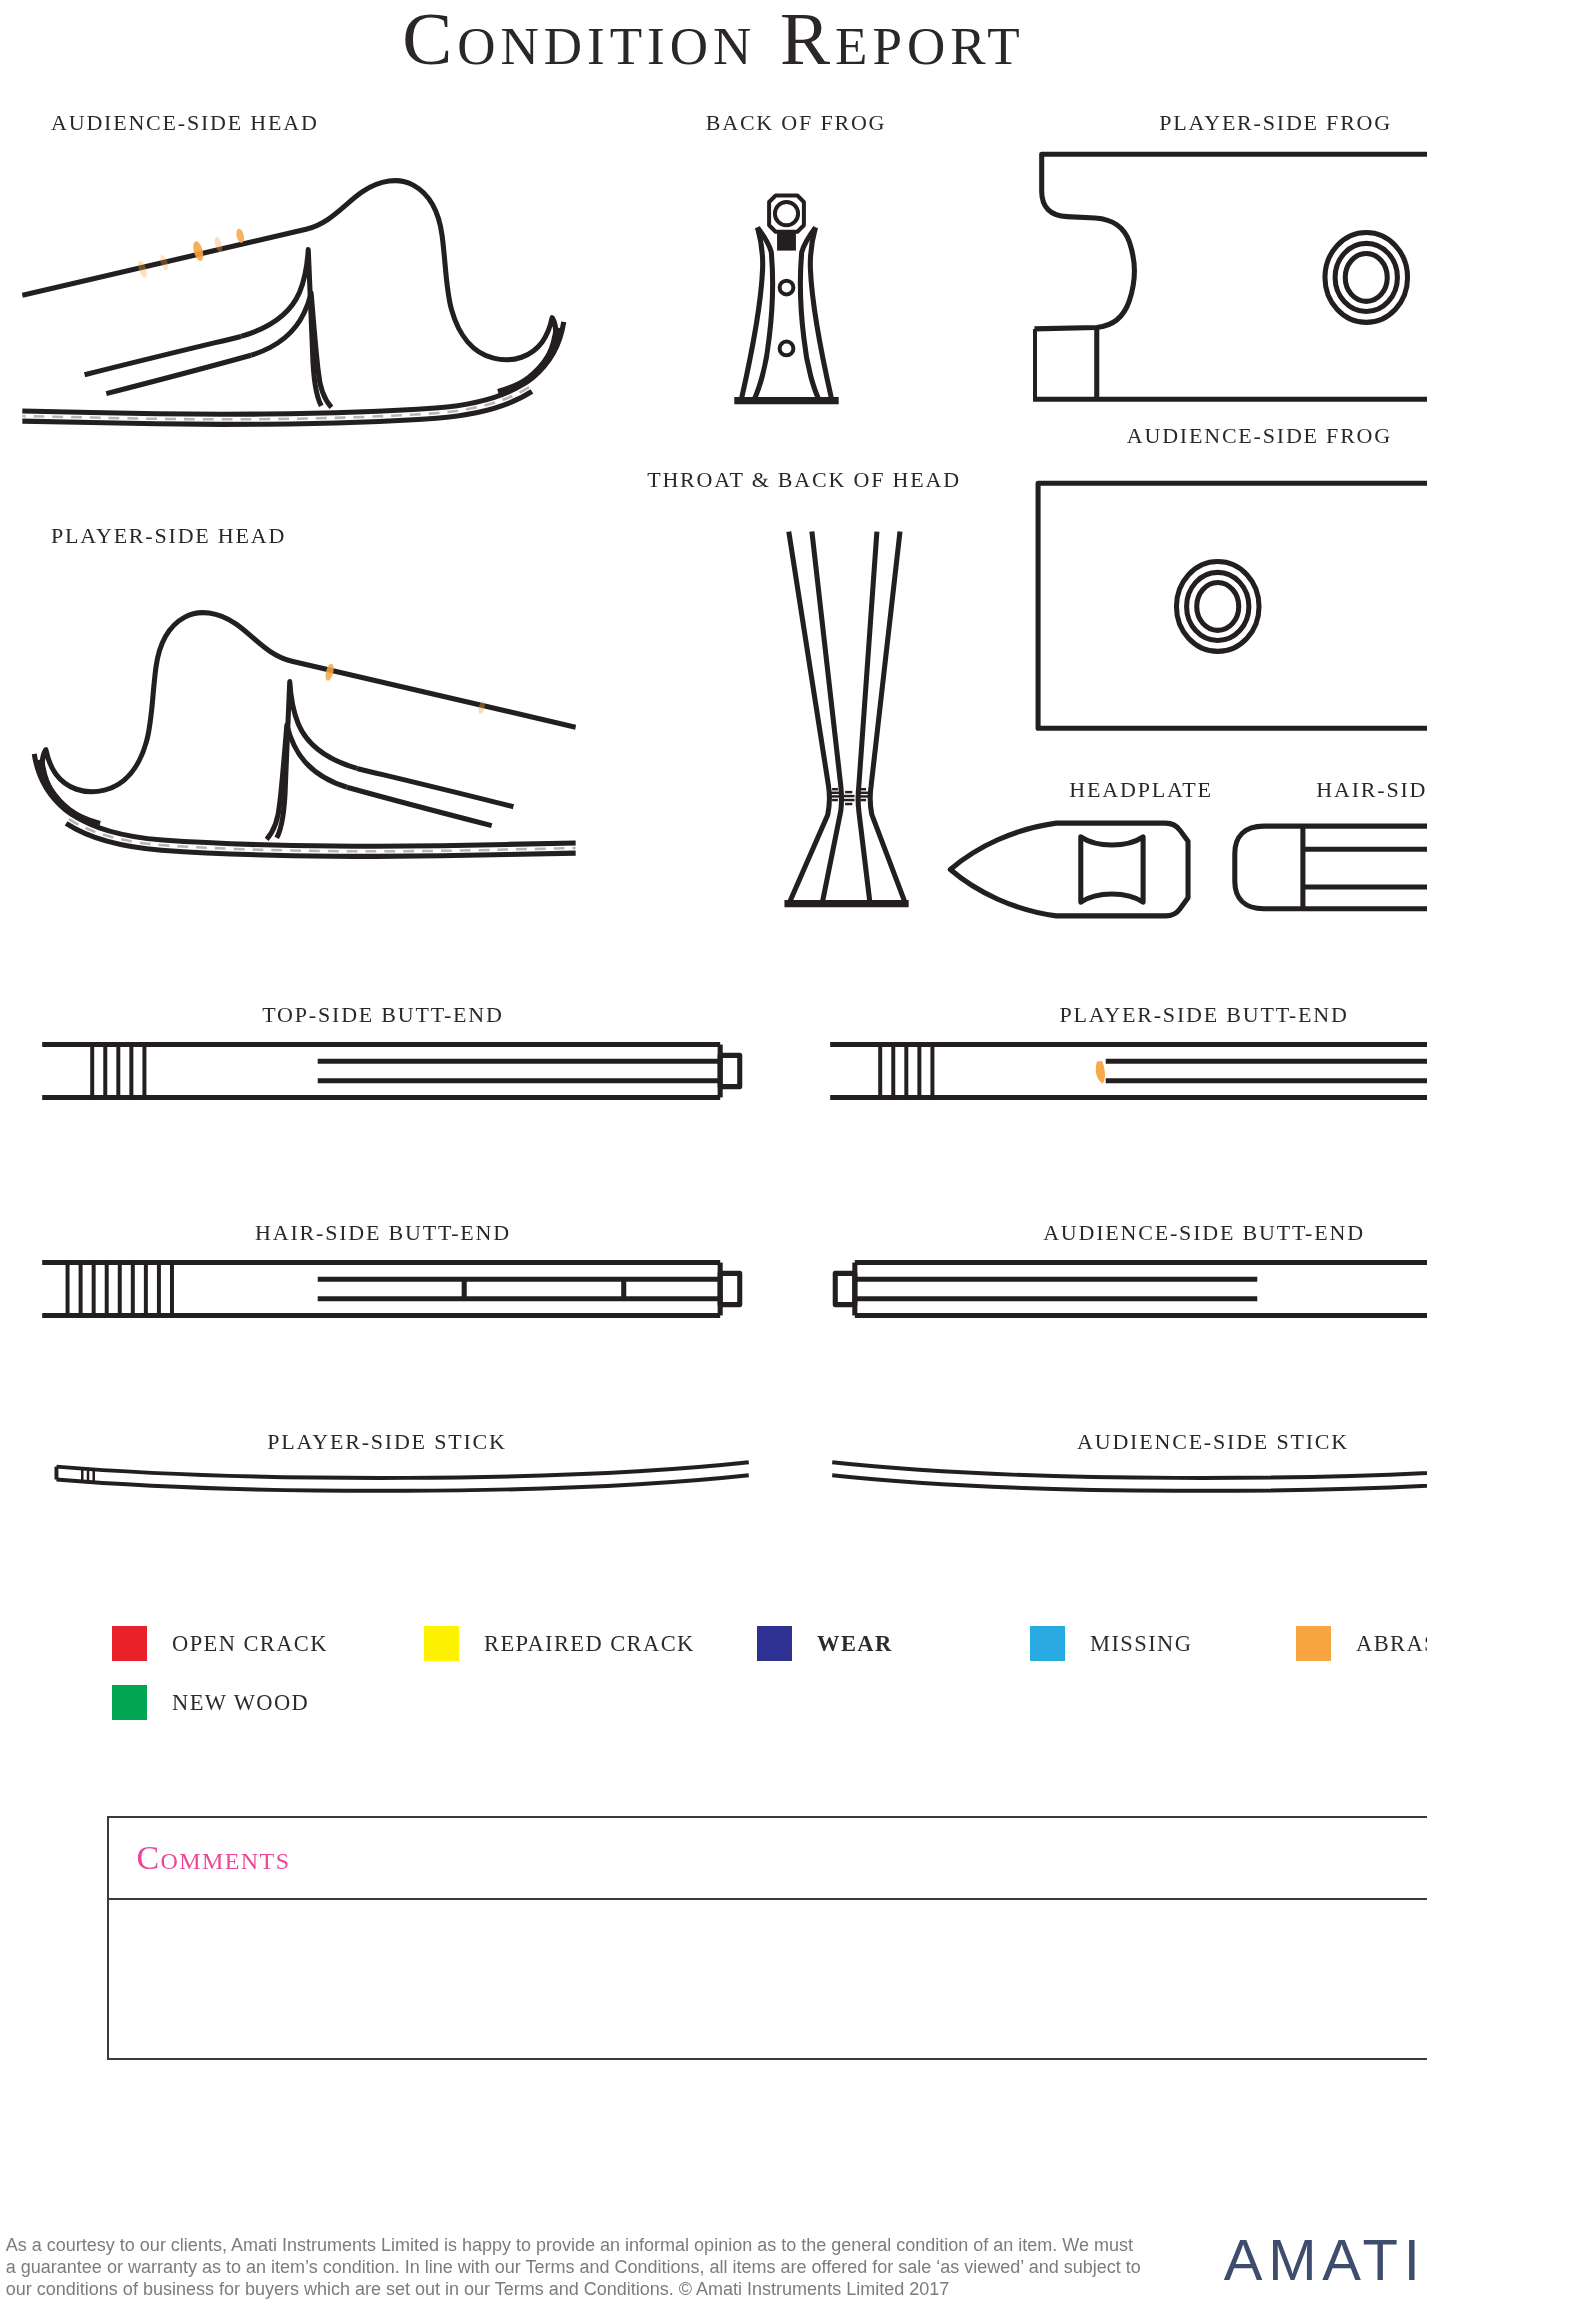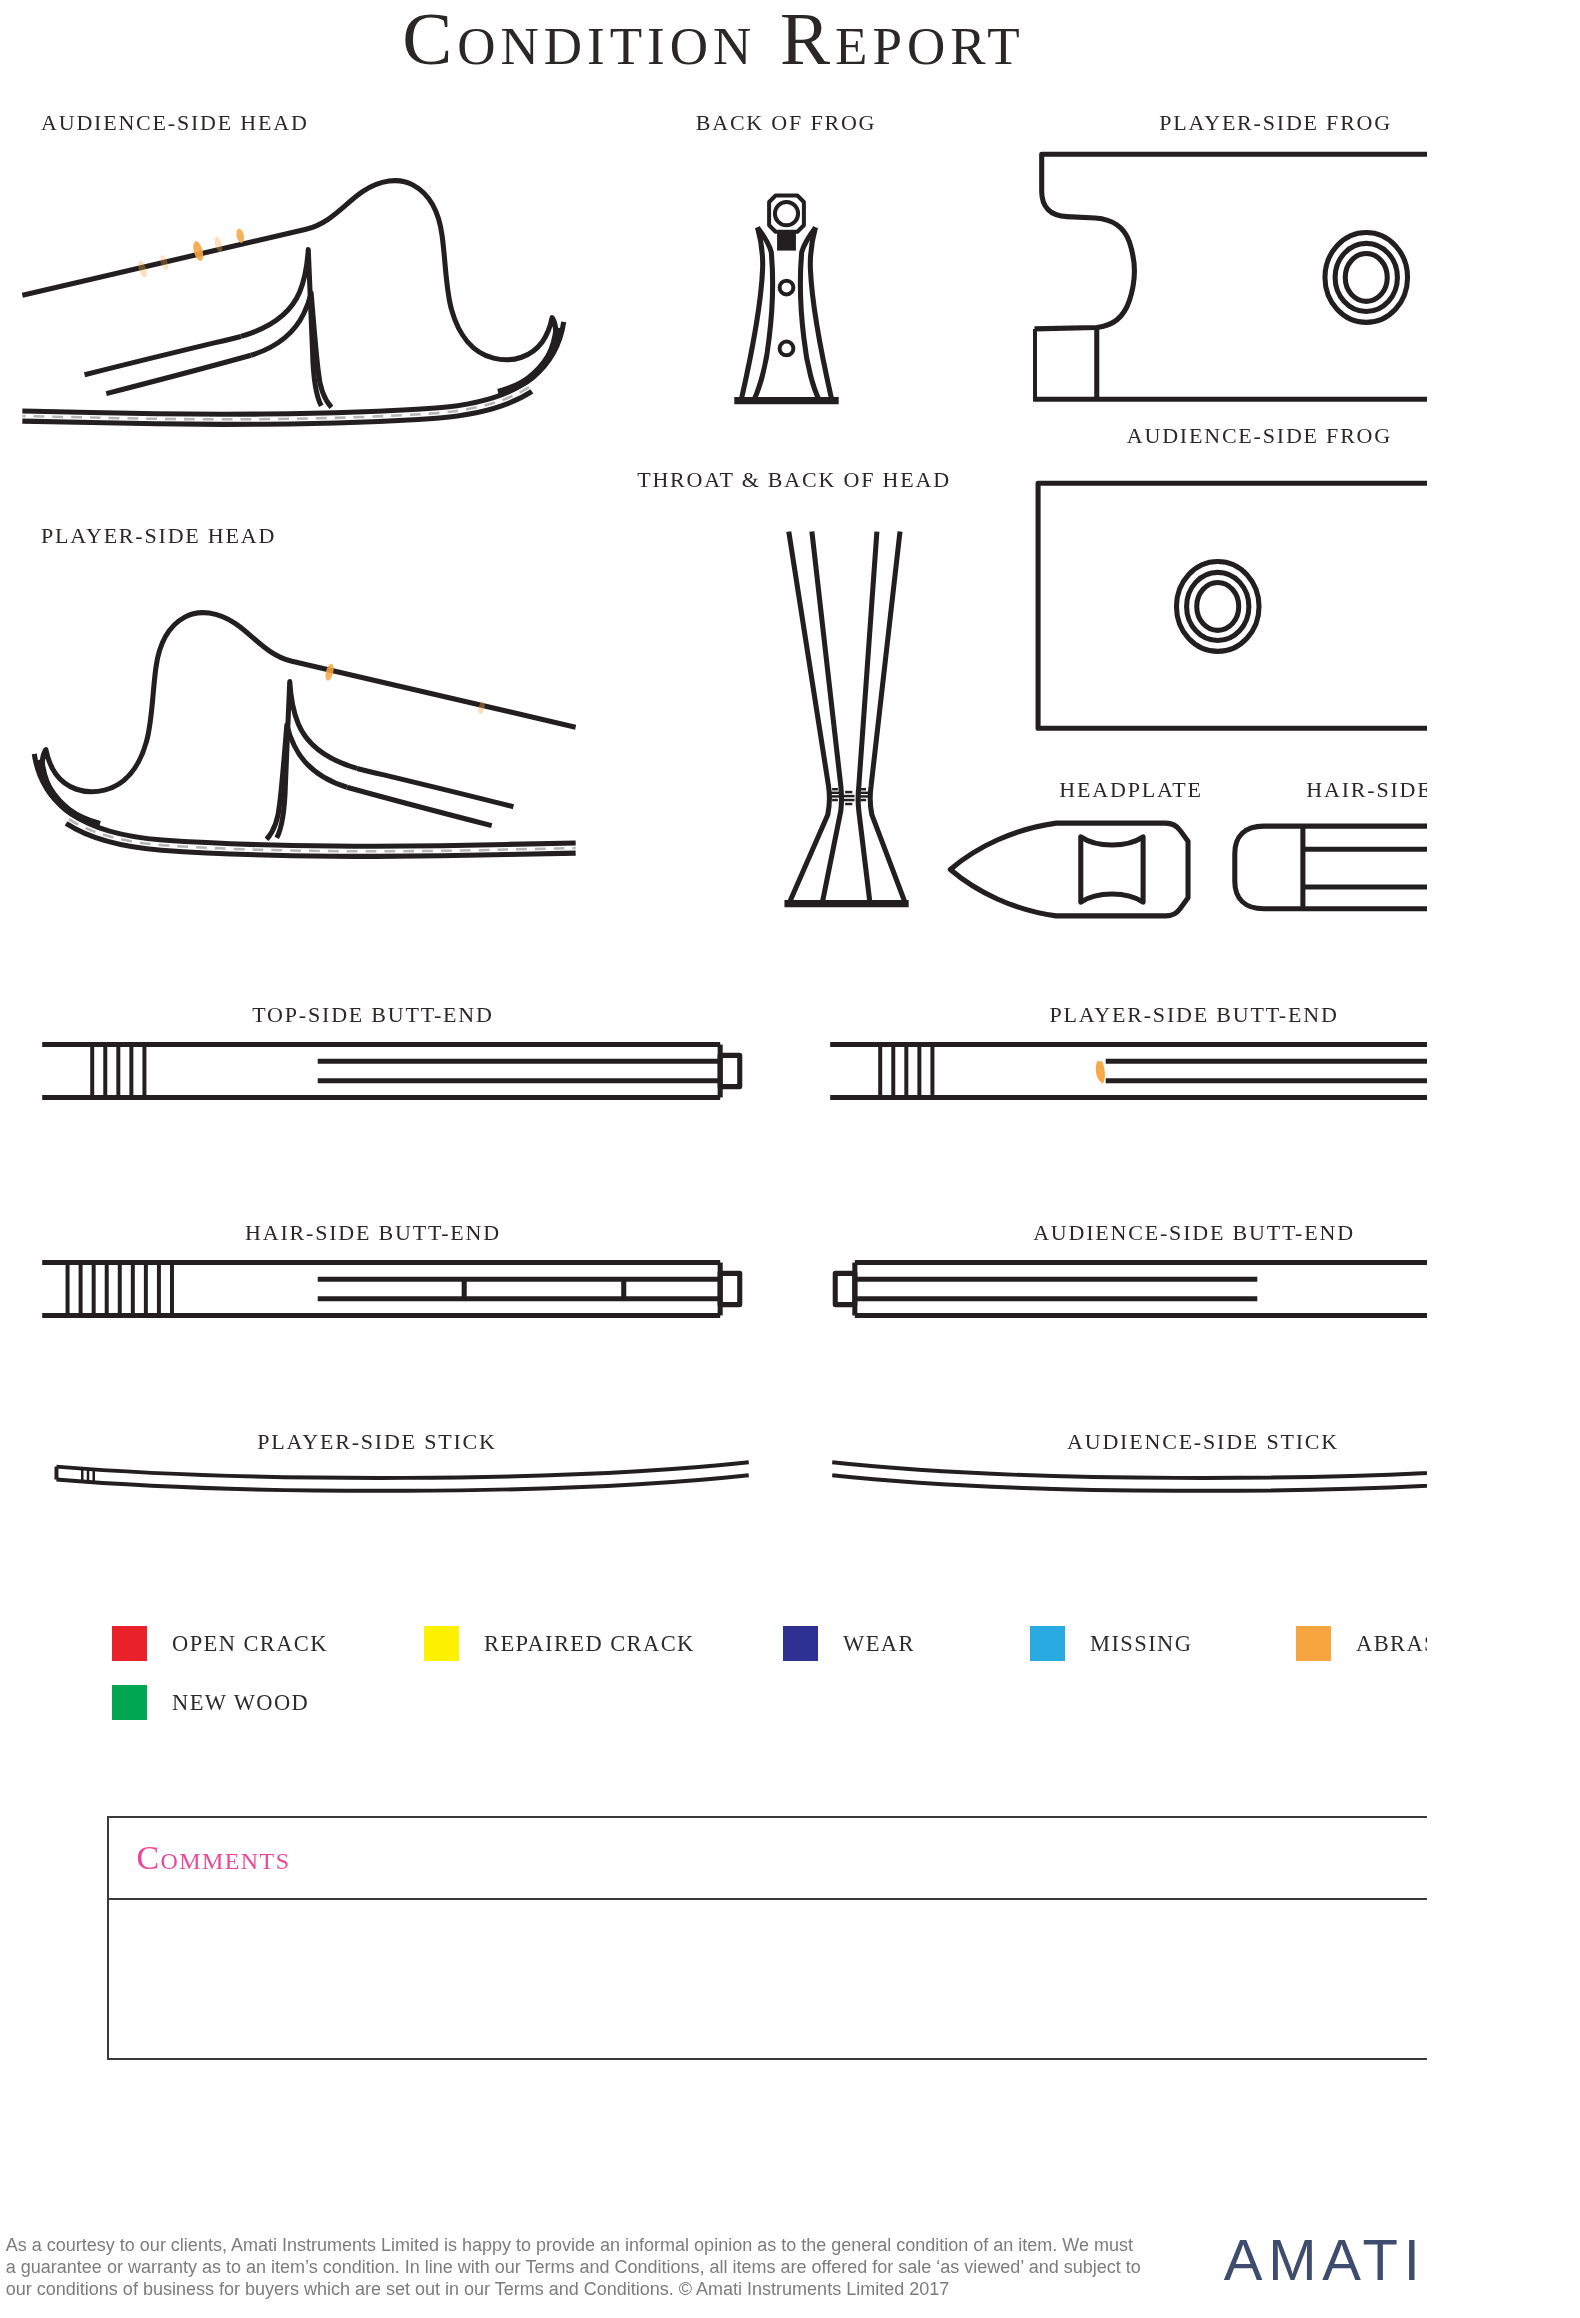--- a/index.html
+++ b/index.html
@@ -2,21 +2,21 @@
 <html style="--ink: #231F20; --c-open_crack: #E8212B; --c-repaired_crack: #FFF200; --c-wear: #2E3192; --c-missing: #29ABE2; --c-abrasions: #F7A541; --c-new_wood: #00A651; --logo-color: #3E4C6E;font-size:11.6px"><head>
 <meta charset="utf-8">
 <style>
   html,body{margin:0;padding:0;background:#ffffff;}
   #page{position:relative;width:1427px;height:2319px;background:#ffffff;overflow:hidden;
         font-family:"Liberation Serif", serif;color:#2B2726;}
   .abs{position:absolute;}
   .title{width:100%;text-align:center;font-variant:small-caps;font-size:75px;
          letter-spacing:5px;color:#2B2726;white-space:nowrap;}
   .seclabel{font-size:22px;letter-spacing:1.8px;color:#2B2726;white-space:nowrap;
-            font-family:"Liberation Serif",serif;}
+            font-family:"Liberation Serif",serif;margin-left:10px;}
   .ctr{transform:translateX(-50%);}
   
   svg .s{stroke:var(--ink,#231F20);fill:none;stroke-width:7;stroke-linejoin:round;}
   svg .s.thin{stroke-width:5.5;}
   svg .s.xthin{stroke-width:3.5;}
   svg .s.thick{stroke-width:10;}
   svg .f{fill:var(--ink,#231F20);stroke:none;}
   svg .dash{stroke:#b5b5b5;stroke-width:3.5;stroke-dasharray:15 11;fill:none;}
   svg .mAbr{fill:var(--c-abrasions,#F7A541);stroke:none;}
   svg .mMiss{fill:var(--c-missing,#29ABE2);stroke:none;}
@@ -276,21 +276,21 @@
   </svg>
 
   <div class="legend-item" style="left:112px;top:1626px;">
     <span class="swatch sw-open_crack"></span>
     <span class="legend-label">OPEN CRACK</span>
   </div>
   <div class="legend-item" style="left:424px;top:1626px;">
     <span class="swatch sw-repaired_crack"></span>
     <span class="legend-label">REPAIRED CRACK</span>
   </div>
-  <div class="legend-item" style="left:783px;top:1626px;">
+  <div class="legend-item" style="left:757px;top:1626px;font-weight:bold;">
     <span class="swatch sw-wear"></span>
     <span class="legend-label">WEAR</span>
   </div>
   <div class="legend-item" style="left:1030px;top:1626px;">
     <span class="swatch sw-missing"></span>
     <span class="legend-label">MISSING</span>
   </div>
   <div class="legend-item" style="left:1296px;top:1626px;">
     <span class="swatch sw-abrasions"></span>
     <span class="legend-label">ABRASIONS</span>

